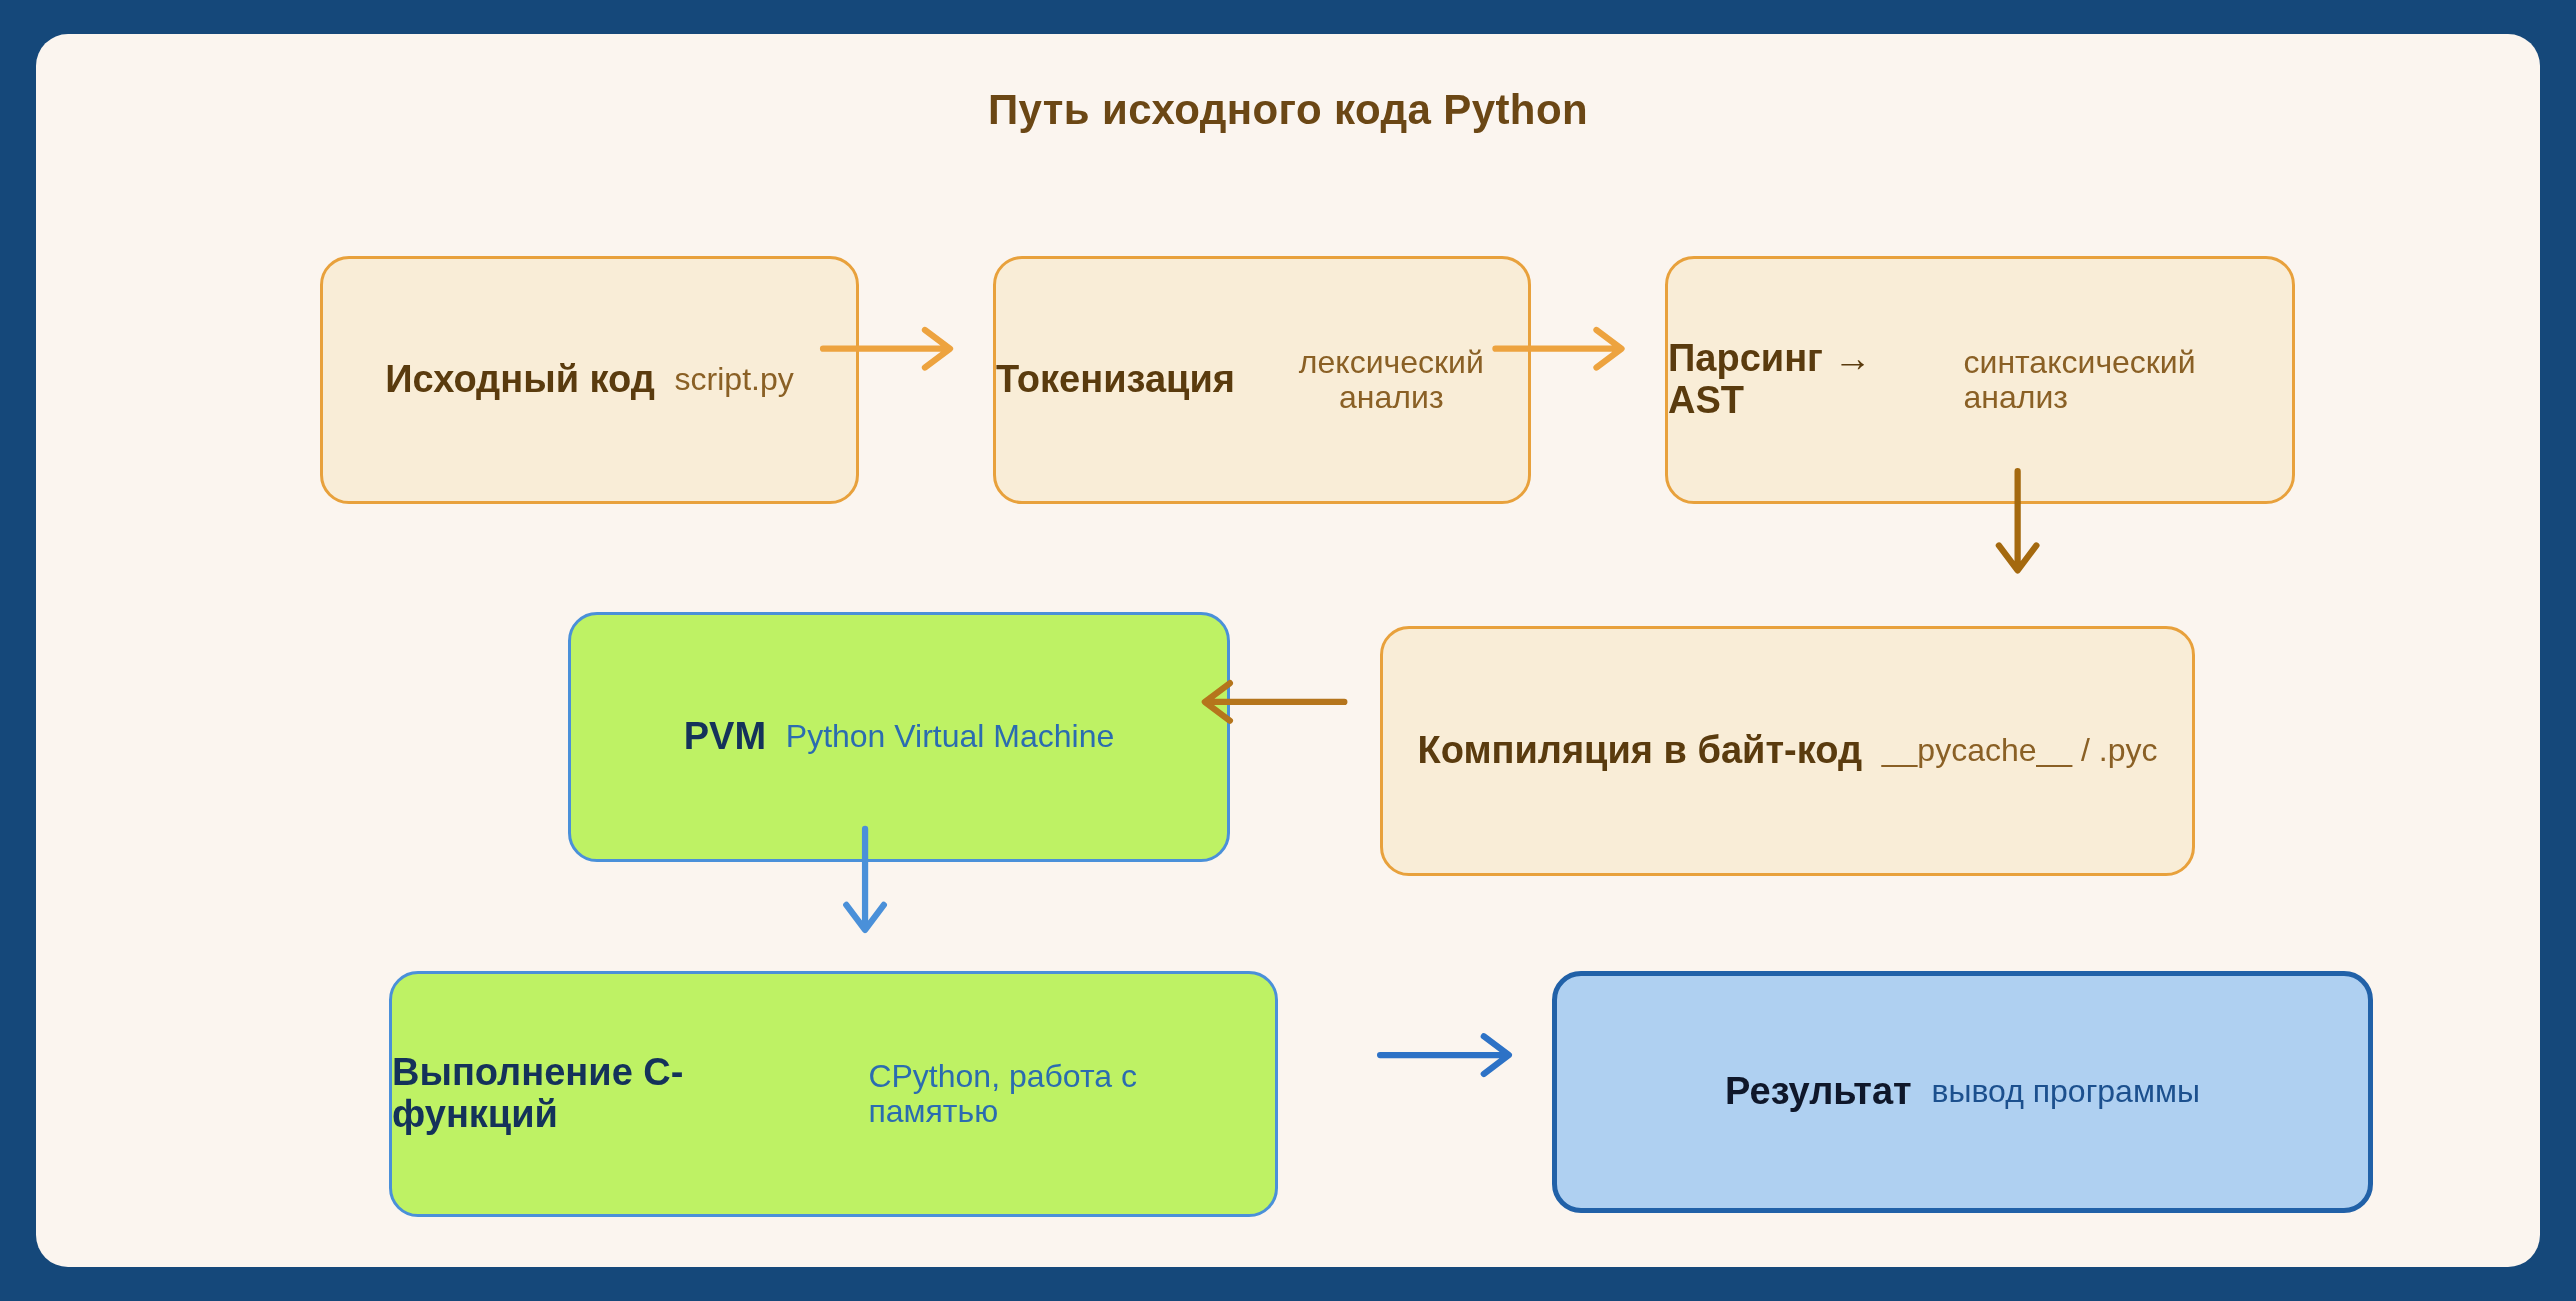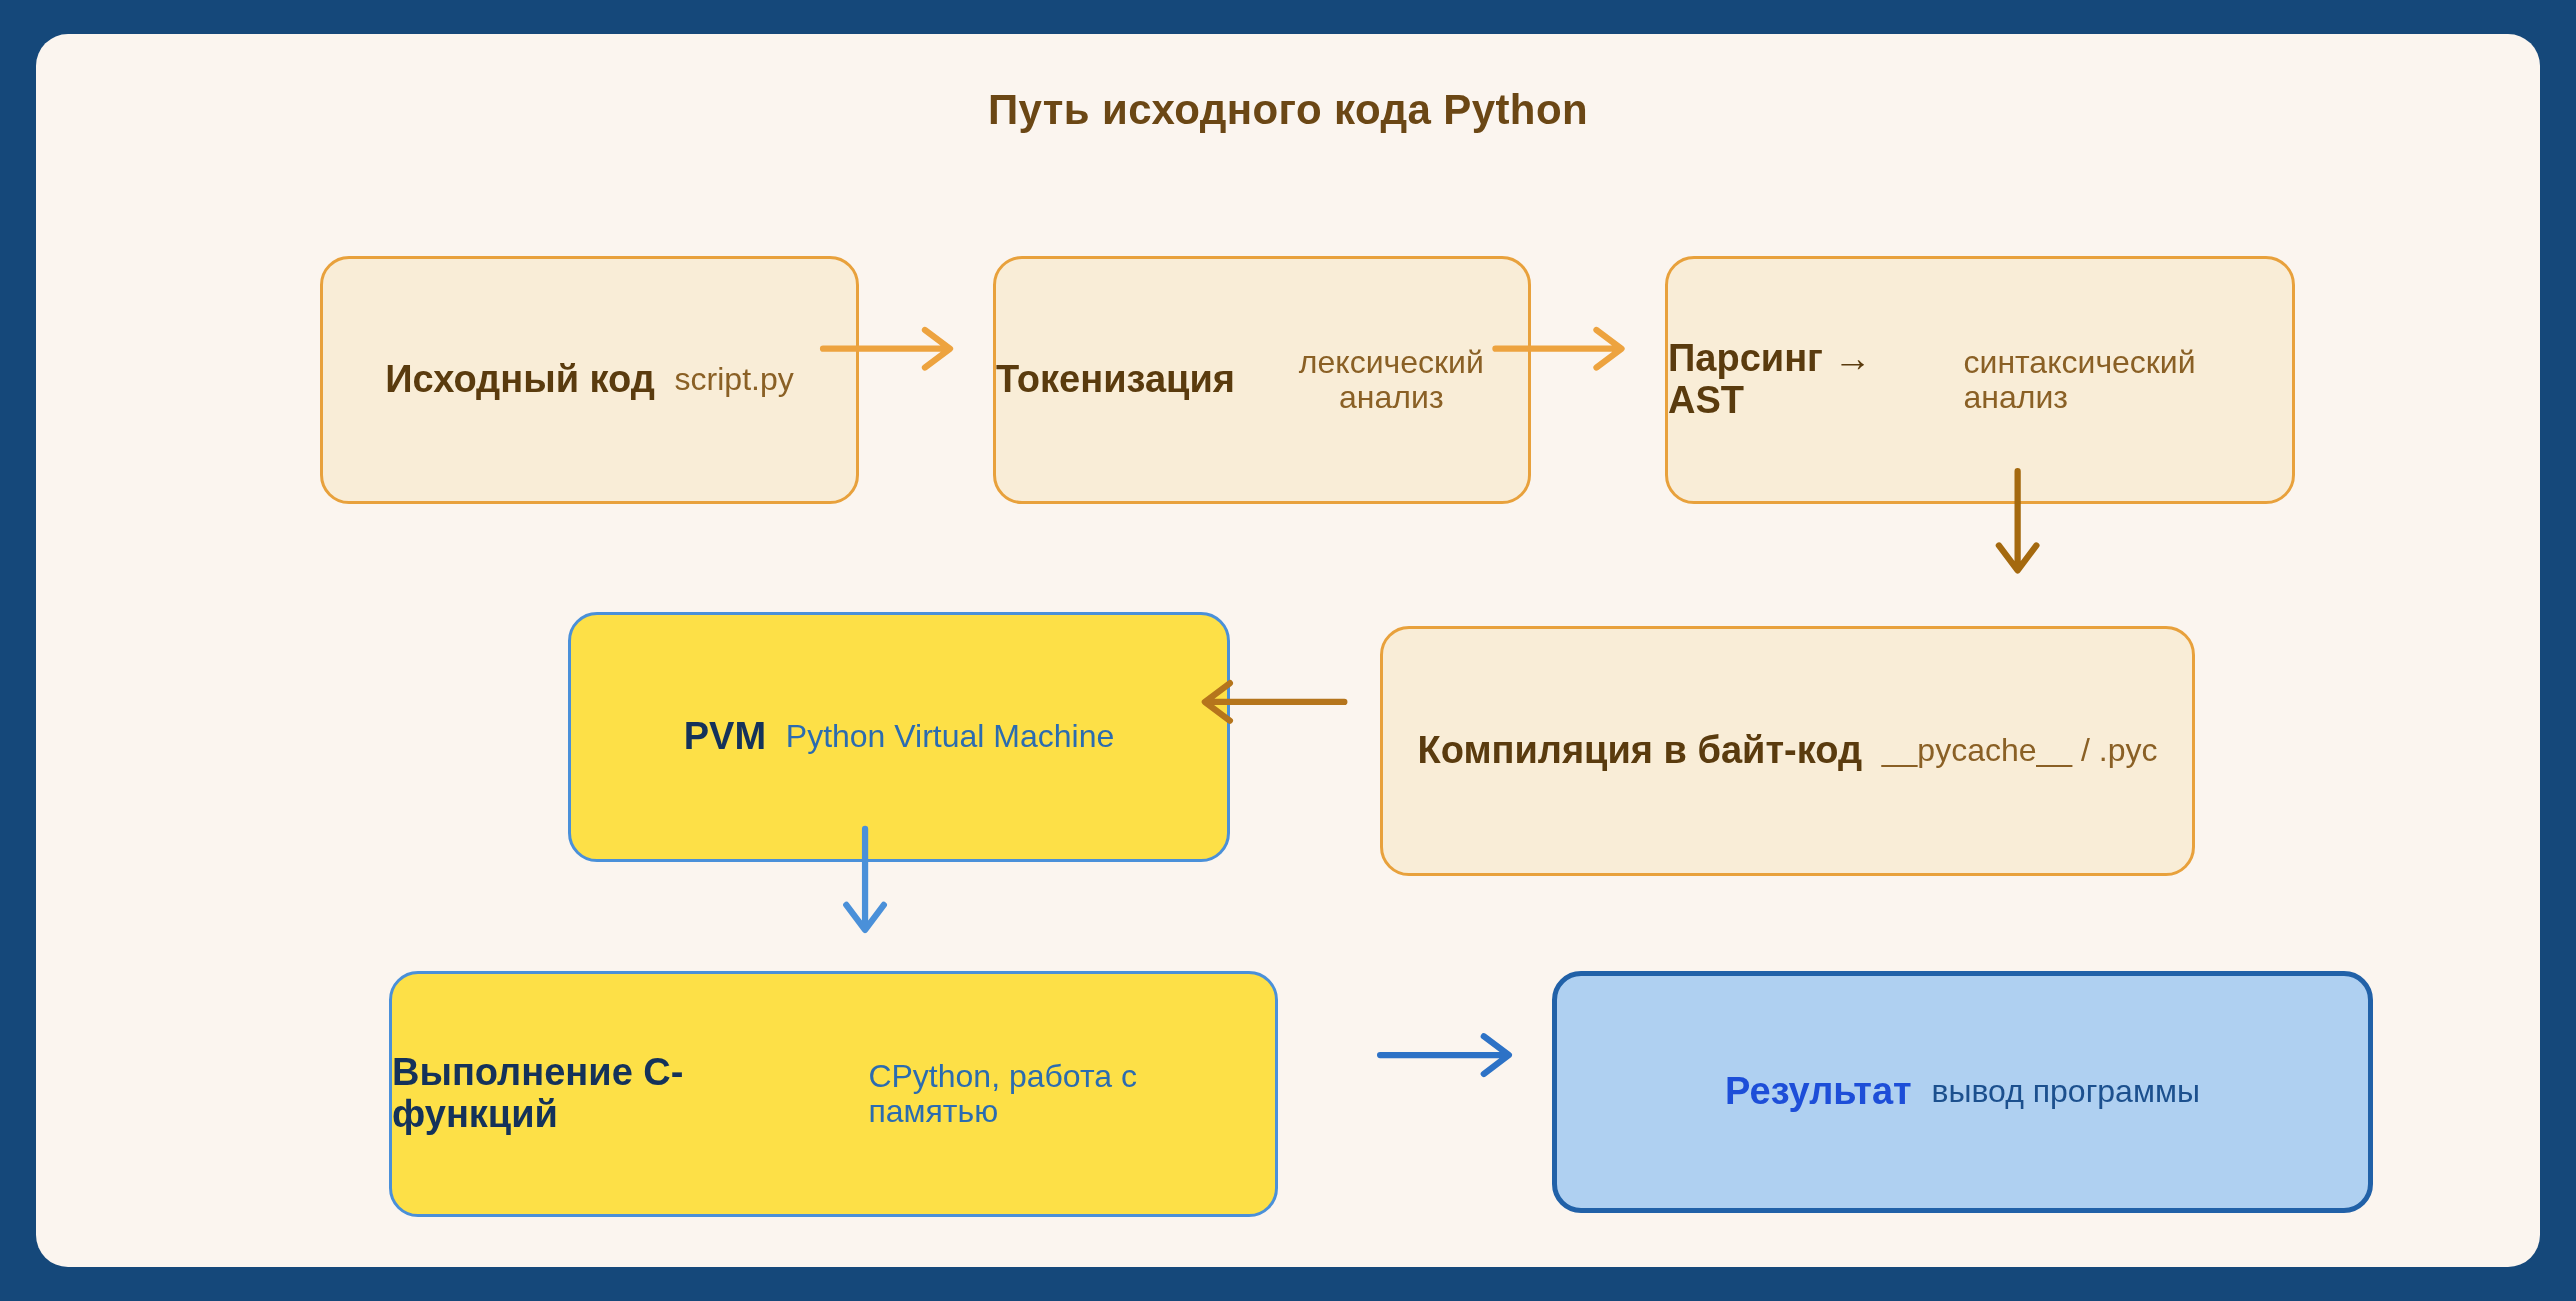--- a/index.html
+++ b/index.html
@@ -48,30 +48,30 @@
     font-size: 32px;
     line-height: 1.1;
   }
   .node.orange {
     background: #F9EDD7;
     border: 3.6px solid #E8A13C;
   }
   .node.orange .node-title   { color: #5A3B0E; }
   .node.orange .node-subtitle{ color: #8A6025; }
   .node.blue {
-    background: #fde047;
+    background: #bef264;
     border: 3.6px solid #4A90D9;
   }
   .node.blue .node-title   { color: #14325A; }
   .node.blue .node-subtitle{ color: #2B6CB0; }
   .node.blue-strong {
     background: #AFD0F1;
     border: 5.4px solid #2161A8;
   }
-  .node.blue-strong .node-title   { color: #1d4ed8; }
+  .node.blue-strong .node-title   { color: #0f172a; }
   .node.blue-strong .node-subtitle{ color: #1C508E; }
 
   
   #n-source   { left: 284px;  top: 222px;  width: 539px;  height: 248px; }
   #n-tokenize { left: 957px; top: 222px;  width: 538px;  height: 248px; text-align: center; }
   #n-parse    { left: 1629px; top: 222px;  width: 630px;  height: 248px; }
   #n-pvm      { left: 532px;  top: 578px;  width: 662px;  height: 250px; }
   #n-compile  { left: 1344px; top: 578px;  width: 815px;  height: 250px; margin-top: 14px; }
   #n-exec     { left: 353px;  top: 937px; width: 889px; height: 246px; }
   #n-result   { left: 1516px; top: 937px; width: 821px;  height: 242px; }

